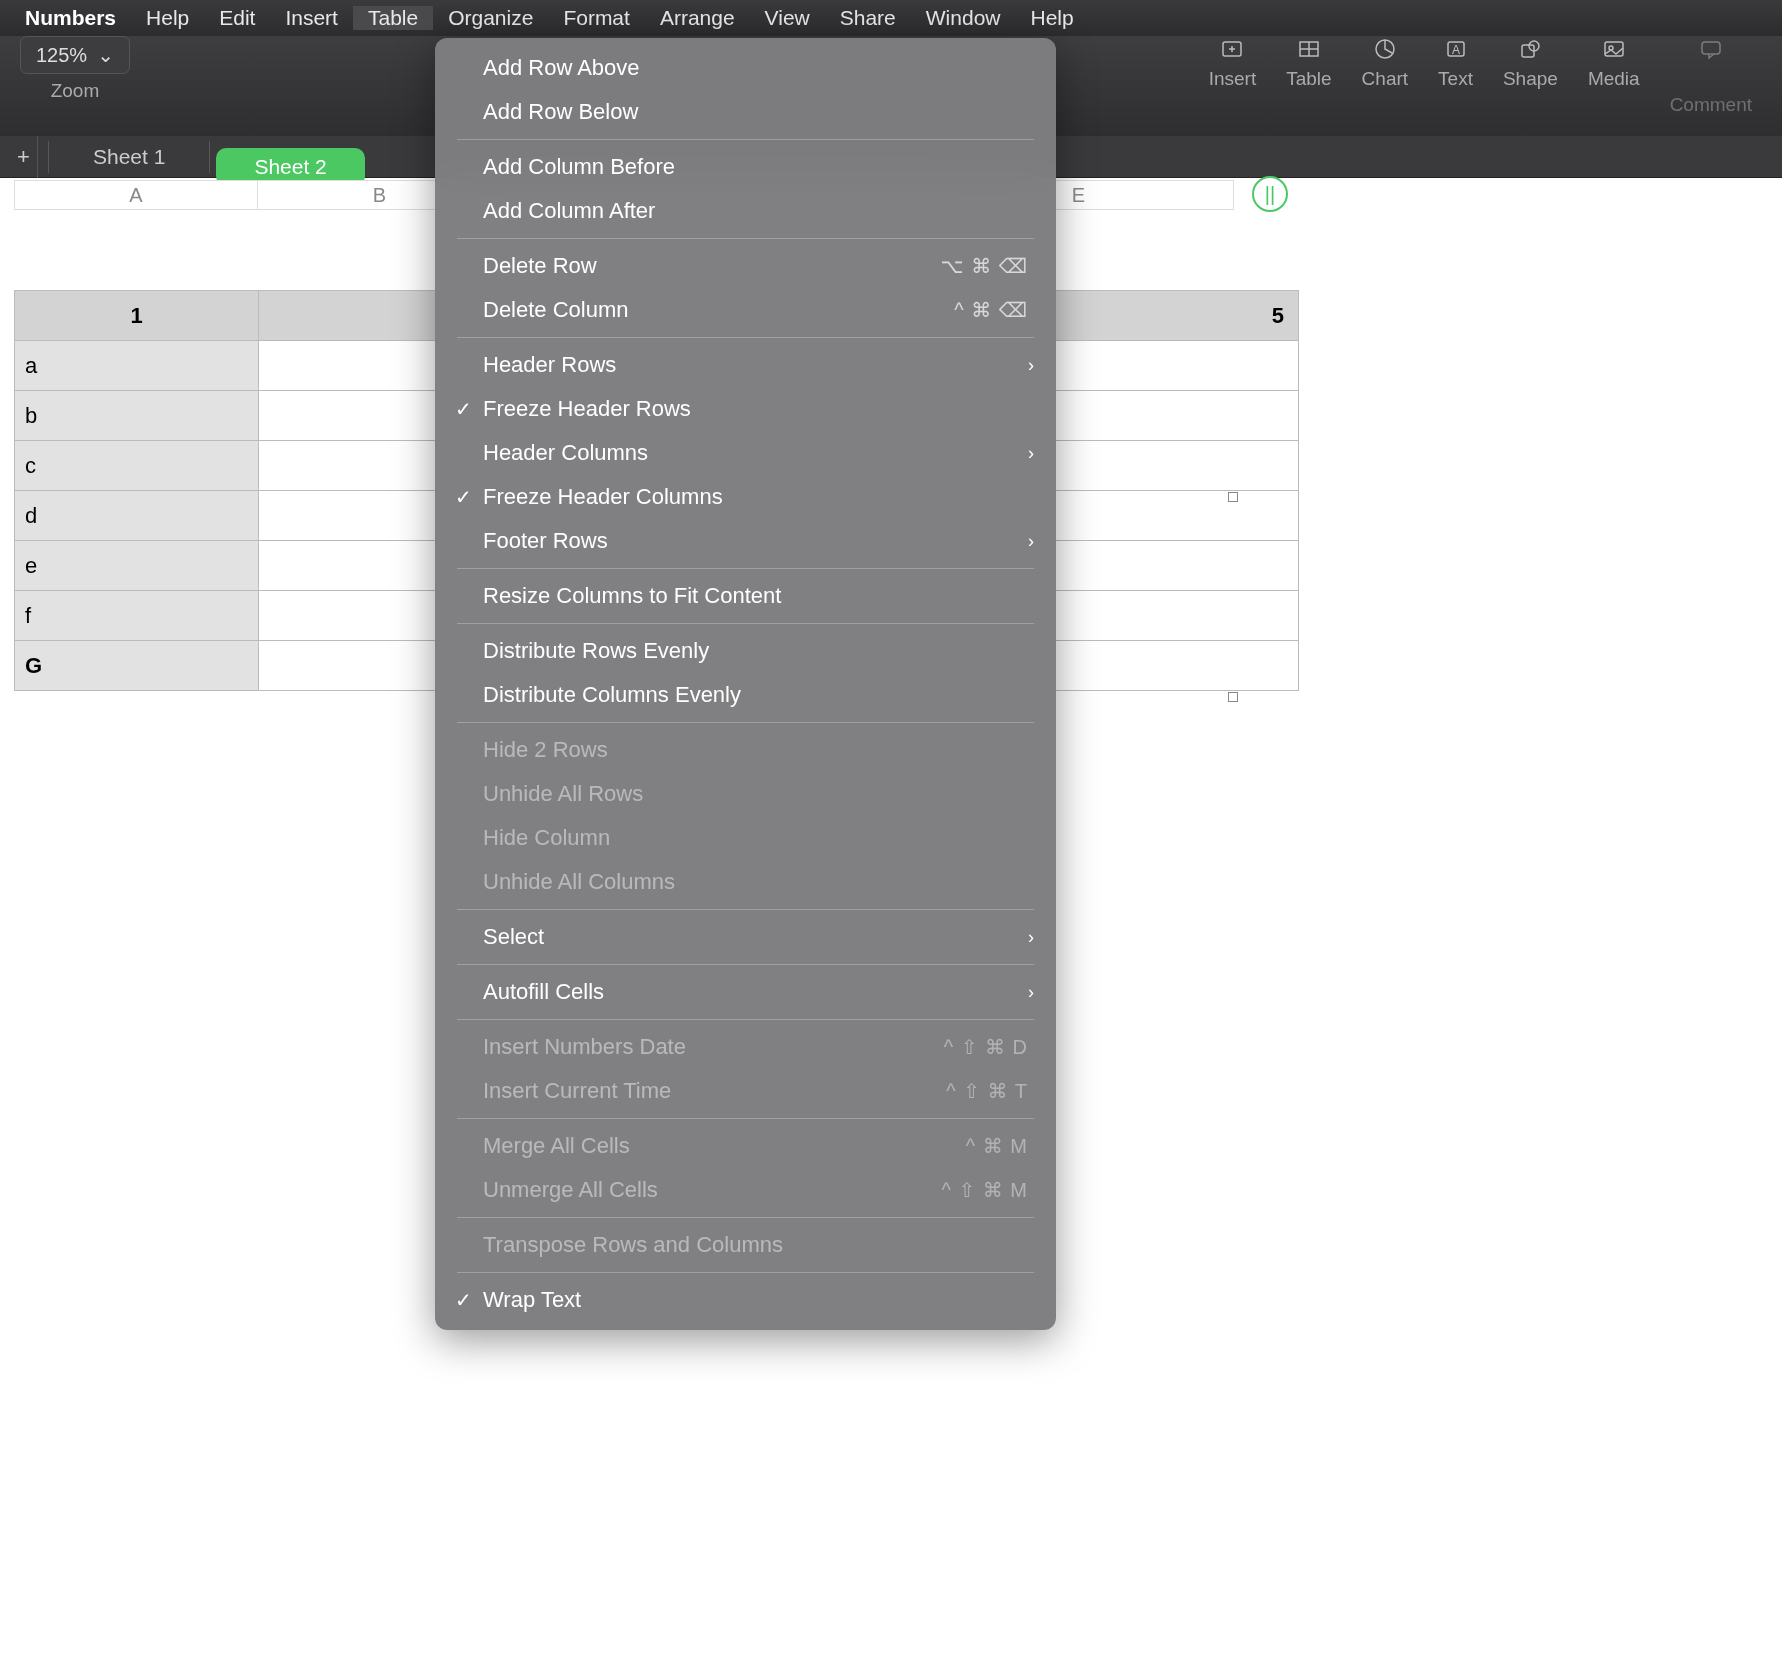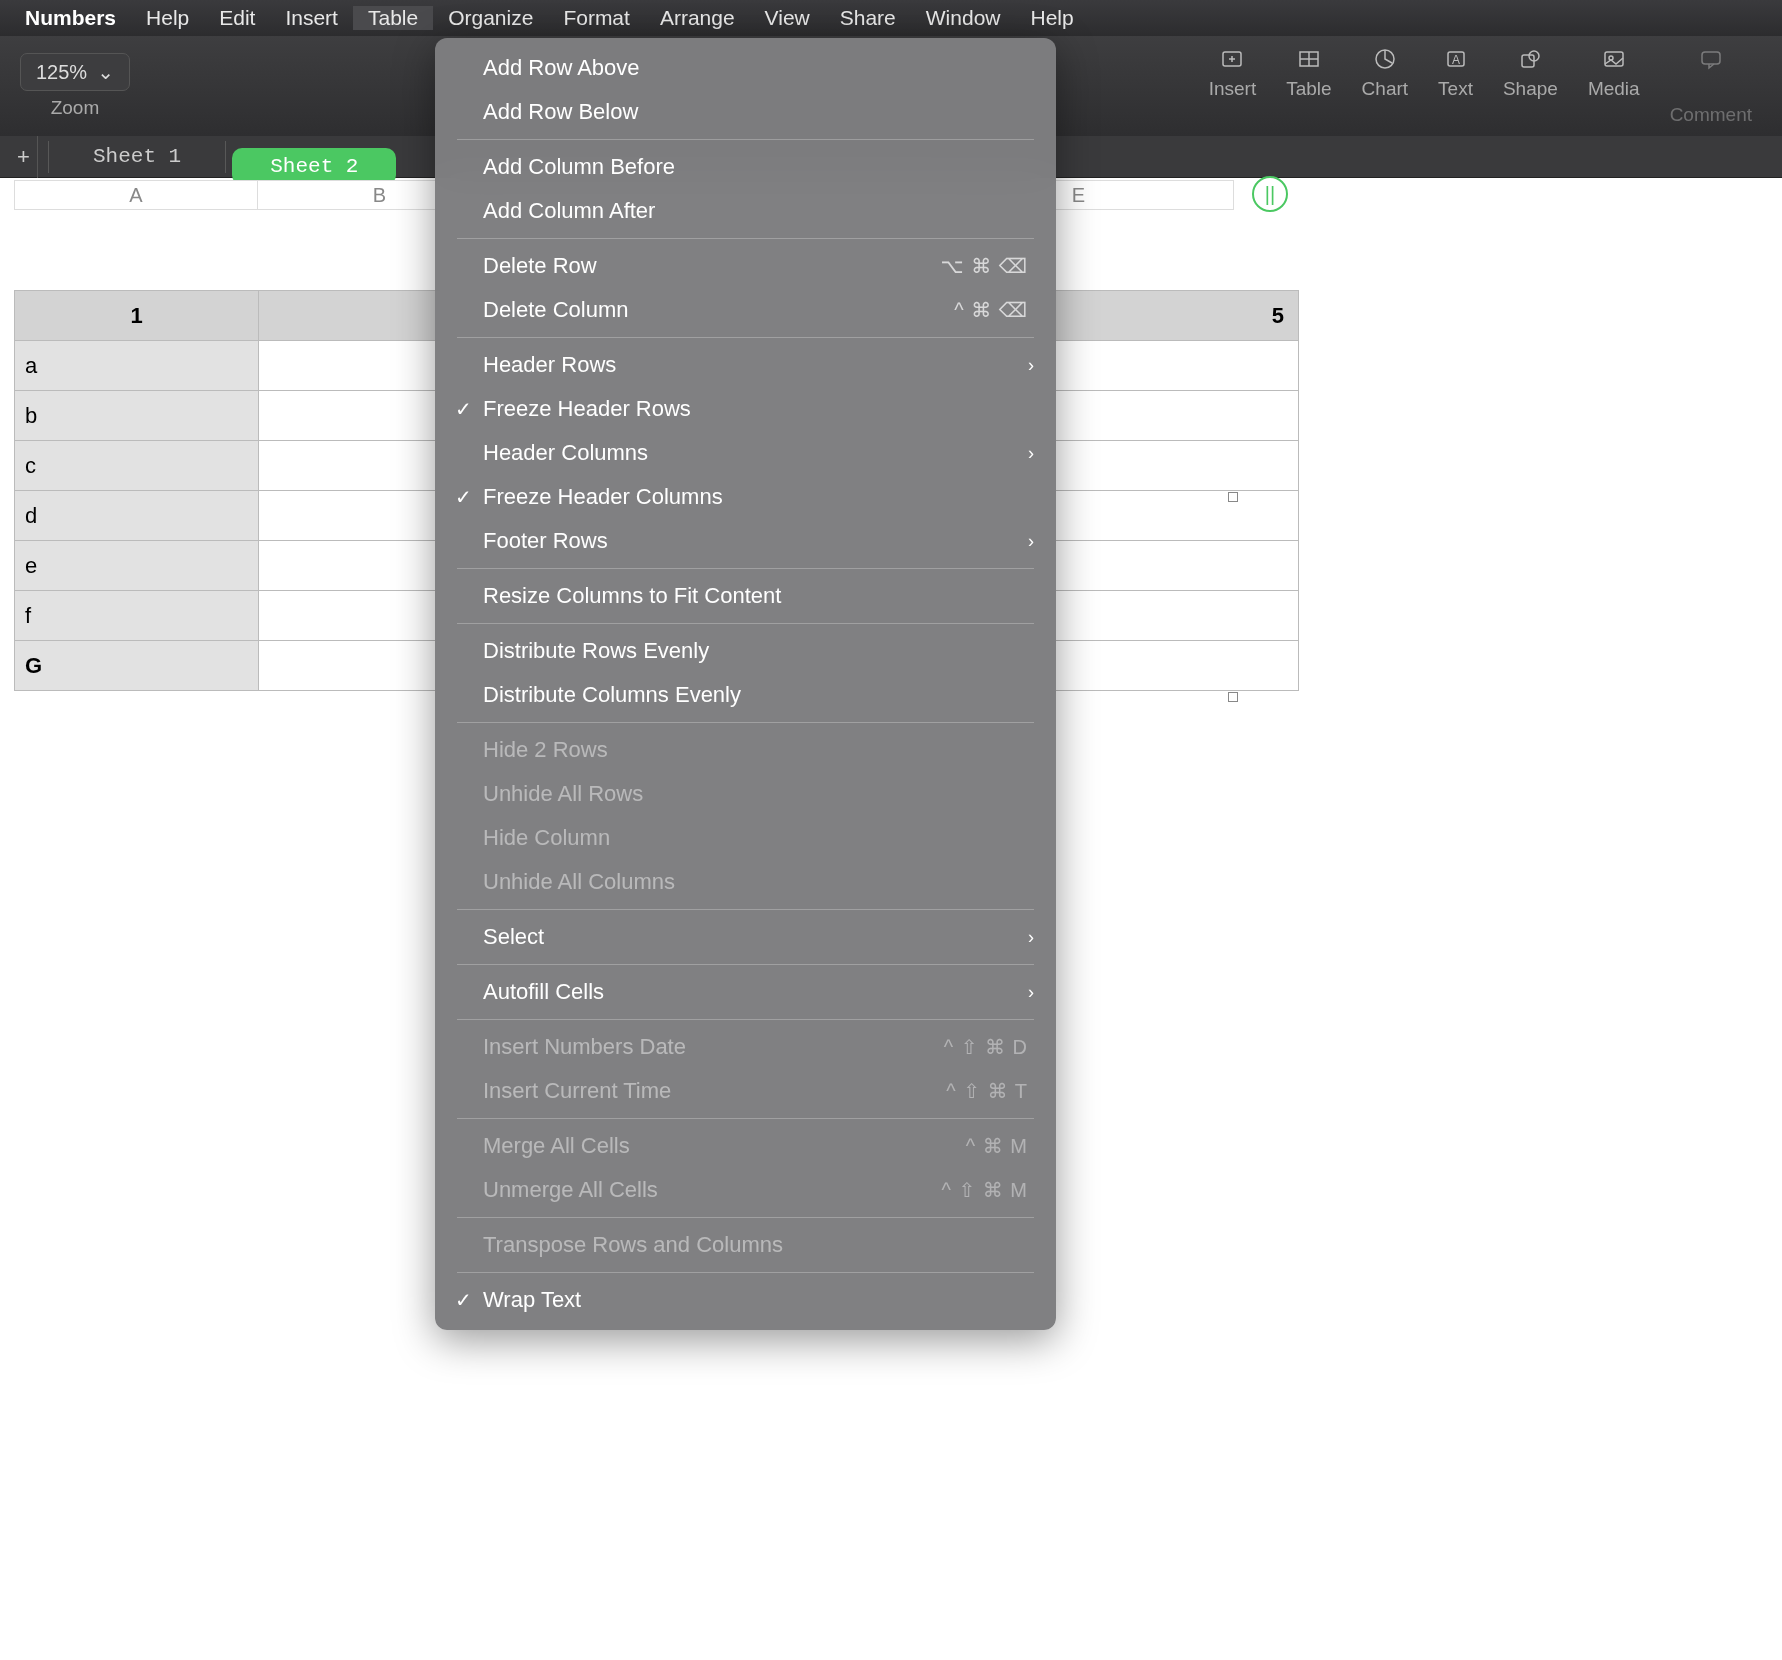--- a/index.html
+++ b/index.html
@@ -30,21 +30,20 @@
       cursor: default;
     }
     .menubar-item.app { font-weight: 700; color: #fff; }
     .menubar-item.selected { background: #4a4a4d; }
     
     
     .toolbar {
       height: 100px;
       background: linear-gradient(#3e3e40, #2e2e30);
       display: flex;
-      align-items: center;
       padding: 0 20px;
       position: relative;
     }
     .zoom-control {
       display: flex;
       flex-direction: column;
       align-items: center;
       gap: 6px;
     }
     .zoom-select {
@@ -109,21 +108,20 @@
       height: 32px;
       background: #585858;
       margin: 0 0;
     }
     .sheet-tab {
       padding: 7px 38px;
       color: #ccc;
       font-size: 21px;
       border-radius: 10px;
       margin: 0 6px;
-      font-family: Liberation Mono, monospace;
     }
     .sheet-tab.active {
       background: #4bc862;
       color: #fff;
       font-weight: 500;
       margin-top: 20px;
     }
     
     
     .canvas {

